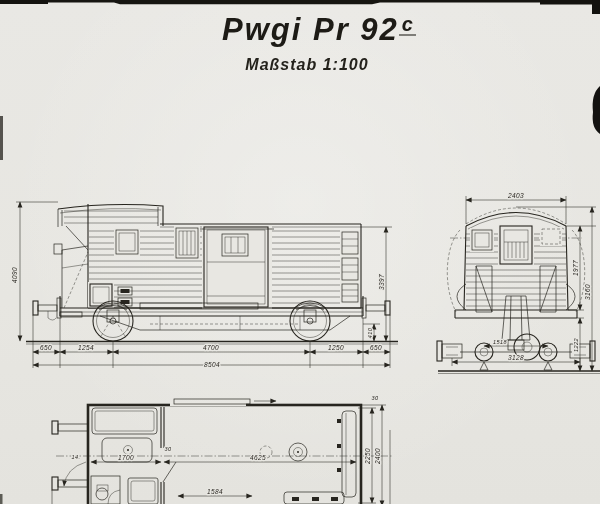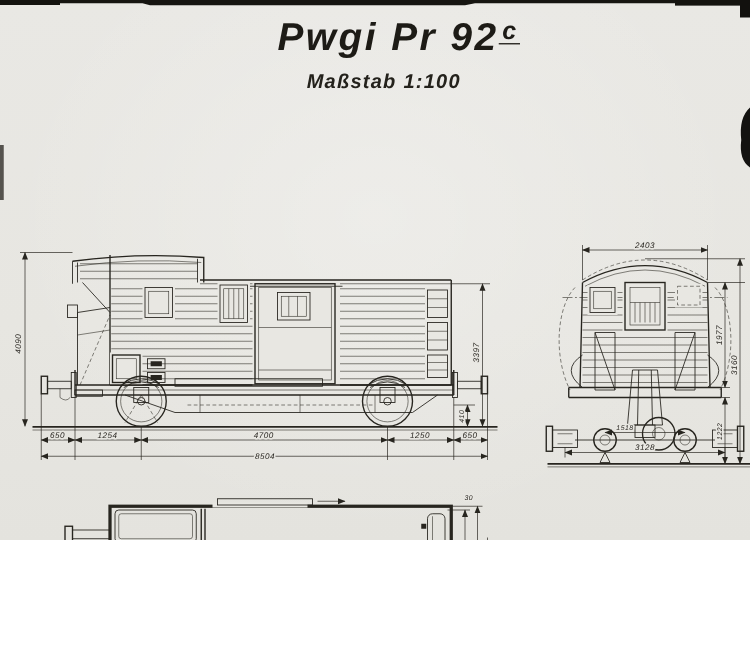--- a/index.html
+++ b/index.html
@@ -1,18 +1,18 @@
 <!DOCTYPE html>
 <html><head>
 <meta charset="utf-8">
 <style>
   html,body{margin:0;padding:0;}
   .page{
     position:relative;
-    width:600px;height:432px;
+    width:600px;height:504px;
     background:
       radial-gradient(ellipse at 50% 40%, rgba(255,255,255,.25), rgba(0,0,0,0) 70%),
       linear-gradient(180deg,#e9e8e4 0%,#e7e6e1 60%,#e4e3de 100%);
     overflow:hidden;
     font-family:"Liberation Sans",sans-serif;
   }
   svg{position:absolute;left:0;top:0;}
   .ink{stroke:#27251f;fill:none;}
   .vthin{stroke-width:.45;}
   .thin{stroke-width:.7;}

